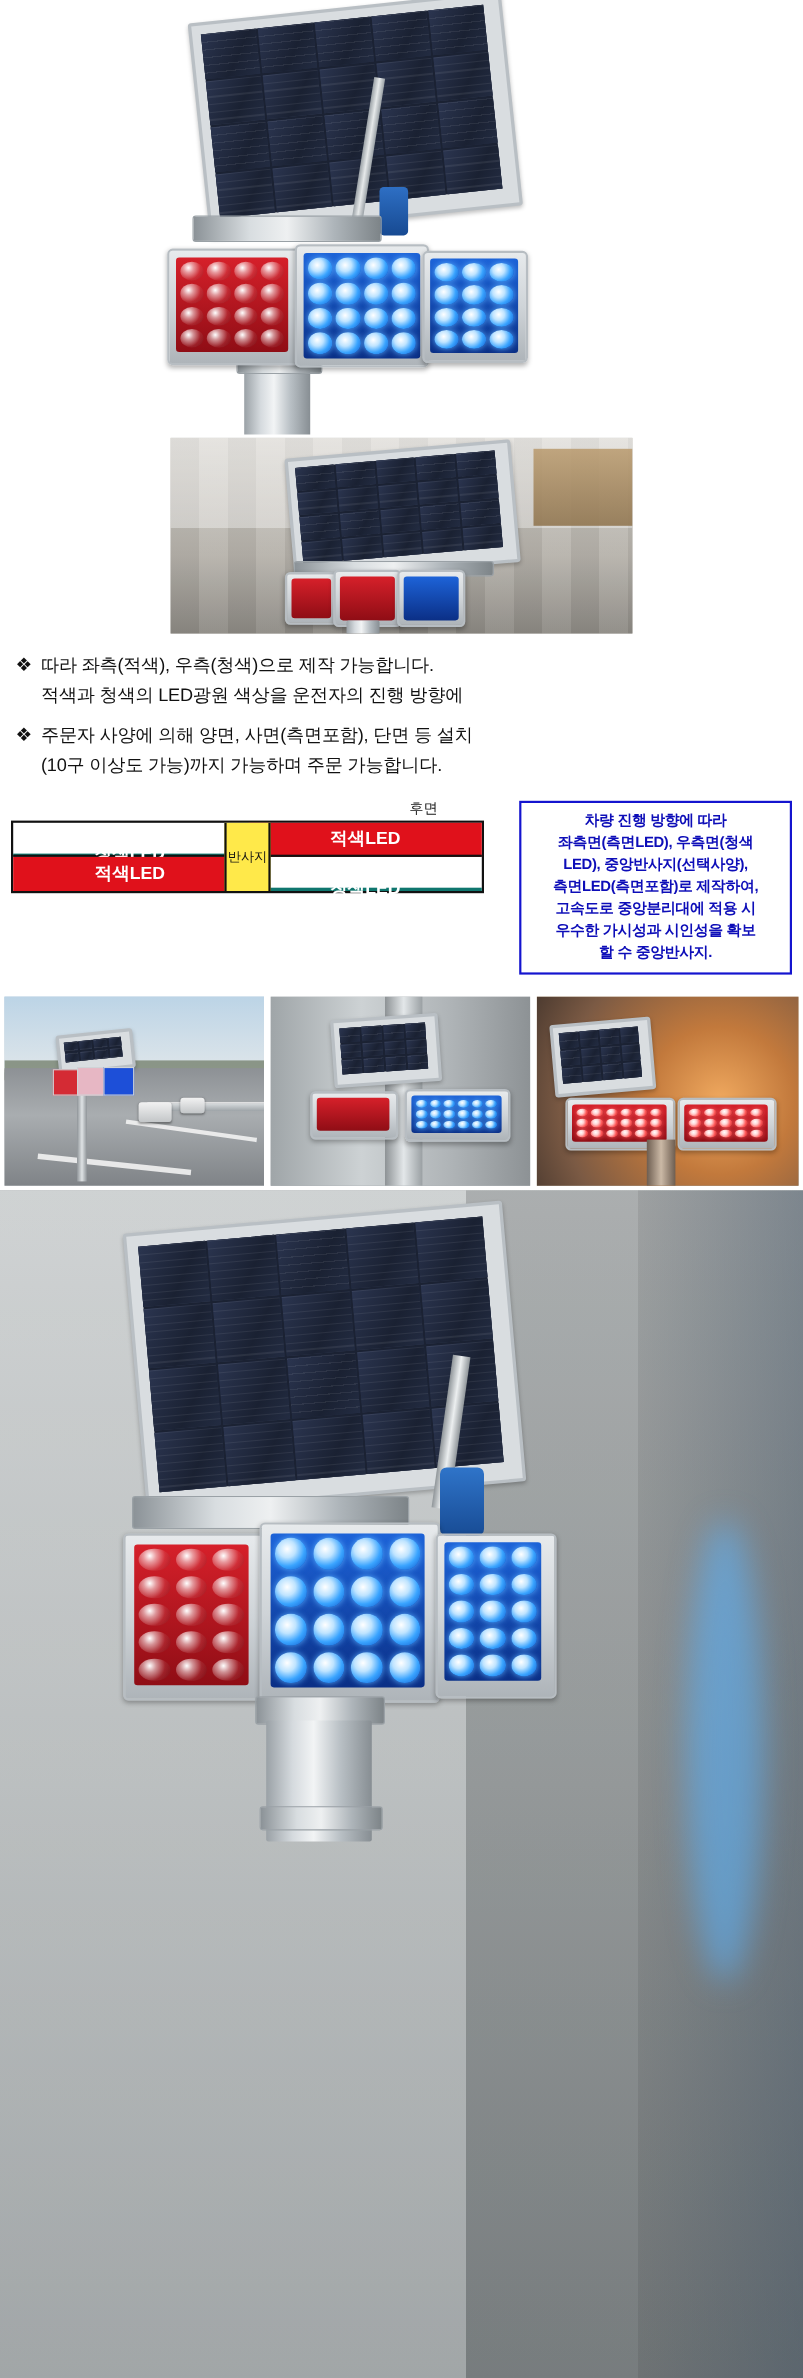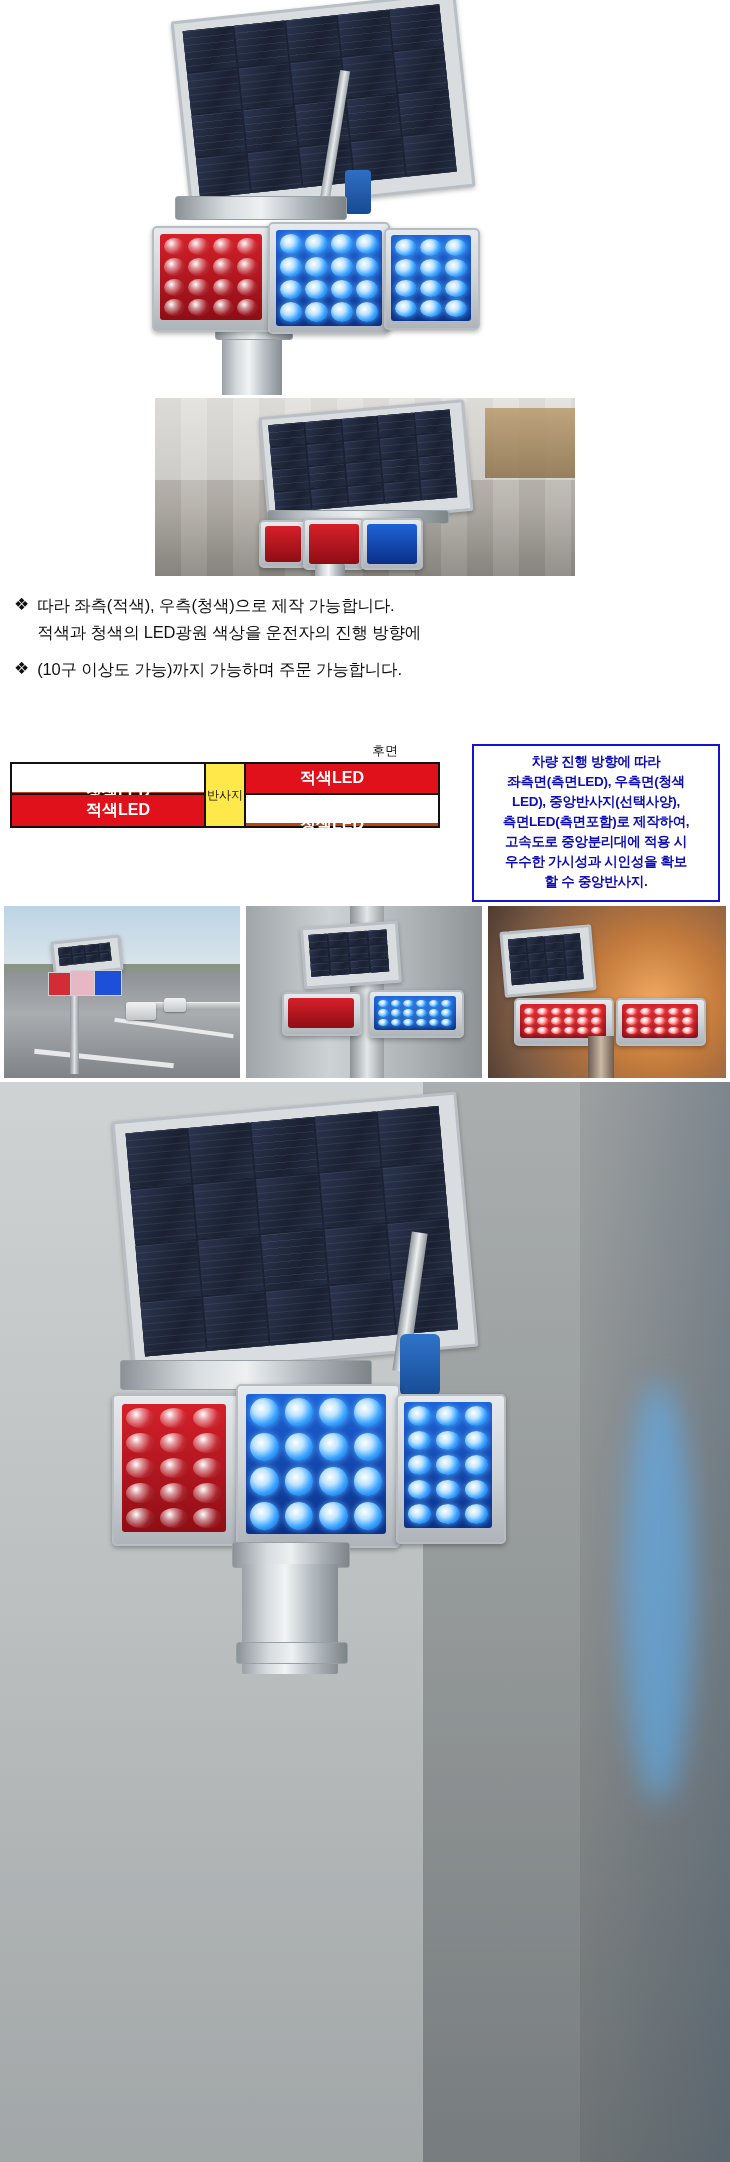--- a/index.html
+++ b/index.html
@@ -136,21 +136,21 @@
   .bullet-text {
     font-size: 16.5px;
     line-height: 27px;
     letter-spacing: -0.2px;
     color: #111;
   }
 
   
   .diagram-row {
     position: absolute;
-    left: 0; top: 742px; width: 730px; height: 152px;
+    left: 0; top: 726px; width: 730px; height: 152px;
   }
   .diagram-left {
     position: absolute;
     left: 8px; top: 0; width: 448px;
   }
   .label-rear, .label-front {
     font-size: 13px;
     text-align: right;
     width: 100%;
     padding-right: 58px;
@@ -174,21 +174,21 @@
     display: flex;
     align-items: center;
     justify-content: center;
     font-size: 16px;
     font-weight: bold;
     color: #fff;
     box-sizing: border-box;
     border-right: 2px solid #111;
   }
   .led-table .trow:first-child .tcell { border-bottom: 2px solid #111; }
-  .led-table .tcell.blue { background: #c2410c; flex: 1 1 0; margin-top: 28px; }
+  .led-table .tcell.blue { background: #0f766e; flex: 1 1 0; margin-top: 28px; }
   .led-table .tcell.red  { background: #e0111b; flex: 1 1 0; }
   .led-table .tcell.last { border-right: none; }
   .mid-wrap {
     position: absolute;
     left: 50%;
     top: 0;
     transform: translateX(-50%);
     width: 42px;
     height: 100%;
     background: #ffe94a;
@@ -425,20 +425,21 @@
       <div class="bullet-mark">❖</div>
       <div class="bullet-text">
         <div>따라 좌측(적색), 우측(청색)으로 제작 가능합니다.</div>
         <div>적색과 청색의 LED광원 색상을 운전자의 진행 방향에</div>
       </div>
     </div>
 
     <div class="bullet-row">
       <div class="bullet-mark">❖</div>
       <div class="bullet-text">
+        <div>주문자 사양에 의해 양면, 사면(측면포함), 단면 등 설치</div>
         <div>(10구 이상도 가능)까지 가능하며 주문 가능합니다.</div>
       </div>
     </div>
   </div>
 
   <div class="diagram-row">
 
     <div class="diagram-left">
       <div class="label-rear">후면</div>
 

